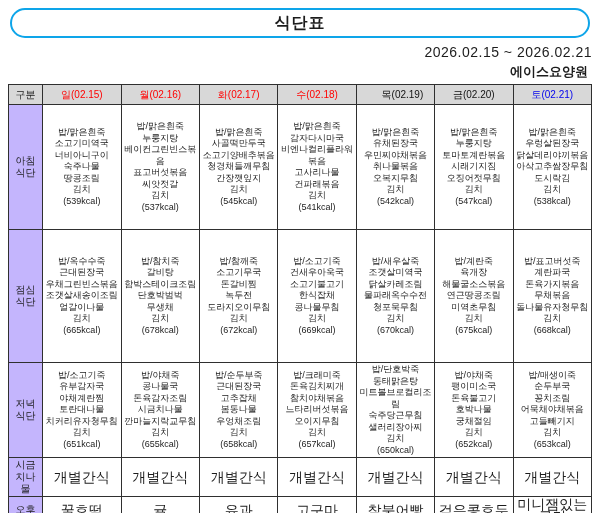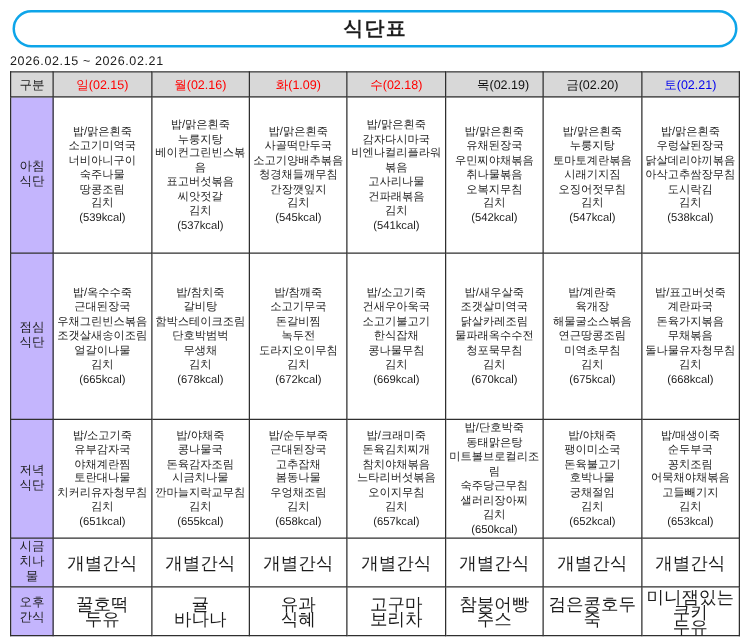--- a/index.html
+++ b/index.html
@@ -10,21 +10,21 @@
   }
   .page { padding:8px 8px 0 8px; }
 
   .title-box {
     border:2px solid #0ea5e9; border-radius:16px;
     height:26px; margin:0 2px;
     display:flex; align-items:center; justify-content:center;
     font-size:16px; font-weight:bold; letter-spacing:1px;
   }
   .date-range {
-    text-align:left; font-size:10px; margin-top:6px;
+    text-align:right; font-size:14px; margin-top:6px;
     letter-spacing:0.5px;
   }
   .facility {
     text-align:right; font-size:13px; font-weight:bold;
     margin:3px 4px 3px 0;
   }
 
   table.meal {
     border-collapse:collapse; table-layout:fixed;
     width:584px; margin-top:2px;
@@ -61,39 +61,40 @@
 <body>
 
 <div class="page">
 
   <div class="title-box">
     <span>식단표</span>
   </div>
 
   <div class="date-range">2026.02.15 ~ 2026.02.21</div>
 
+  <div class="facility">에이스요양원</div>
 
   <table class="meal">
     <colgroup>
       <col style="width:34px">
       <col style="width:78px">
         <col style="width:78px">
         <col style="width:78px">
       <col style="width:78px">
         <col style="width:78px">
         <col style="width:78px">
         <col style="width:78px">
     </colgroup>
 
     <tbody>
         <tr class="head">
       <th>구분</th>
       <th style="color: rgb(255, 0, 0);">일(02.15)</th>
       <th style="color: rgb(255, 0, 0); margin-left: 16px;">월(02.16)</th>
-      <th style="color: rgb(255, 0, 0);">화(1.09)</th>
+      <th style="color: rgb(255, 0, 0);">화(02.17)</th>
       <th style="color: rgb(255, 0, 0);">수(02.18)</th>
       <th style="color: rgb(17, 17, 17); padding-left: 16px;">목(02.19)</th>
       <th style="color: rgb(17, 17, 17);">금(02.20)</th>
       <th style="color: rgb(0, 0, 238);">토(02.21)</th>
     </tr>
 
     <tr class="r-breakfast">
       <th class="rowlab gray">아침식단</th>
       <td class="menu">밥/맑은흰죽
 소고기미역국

